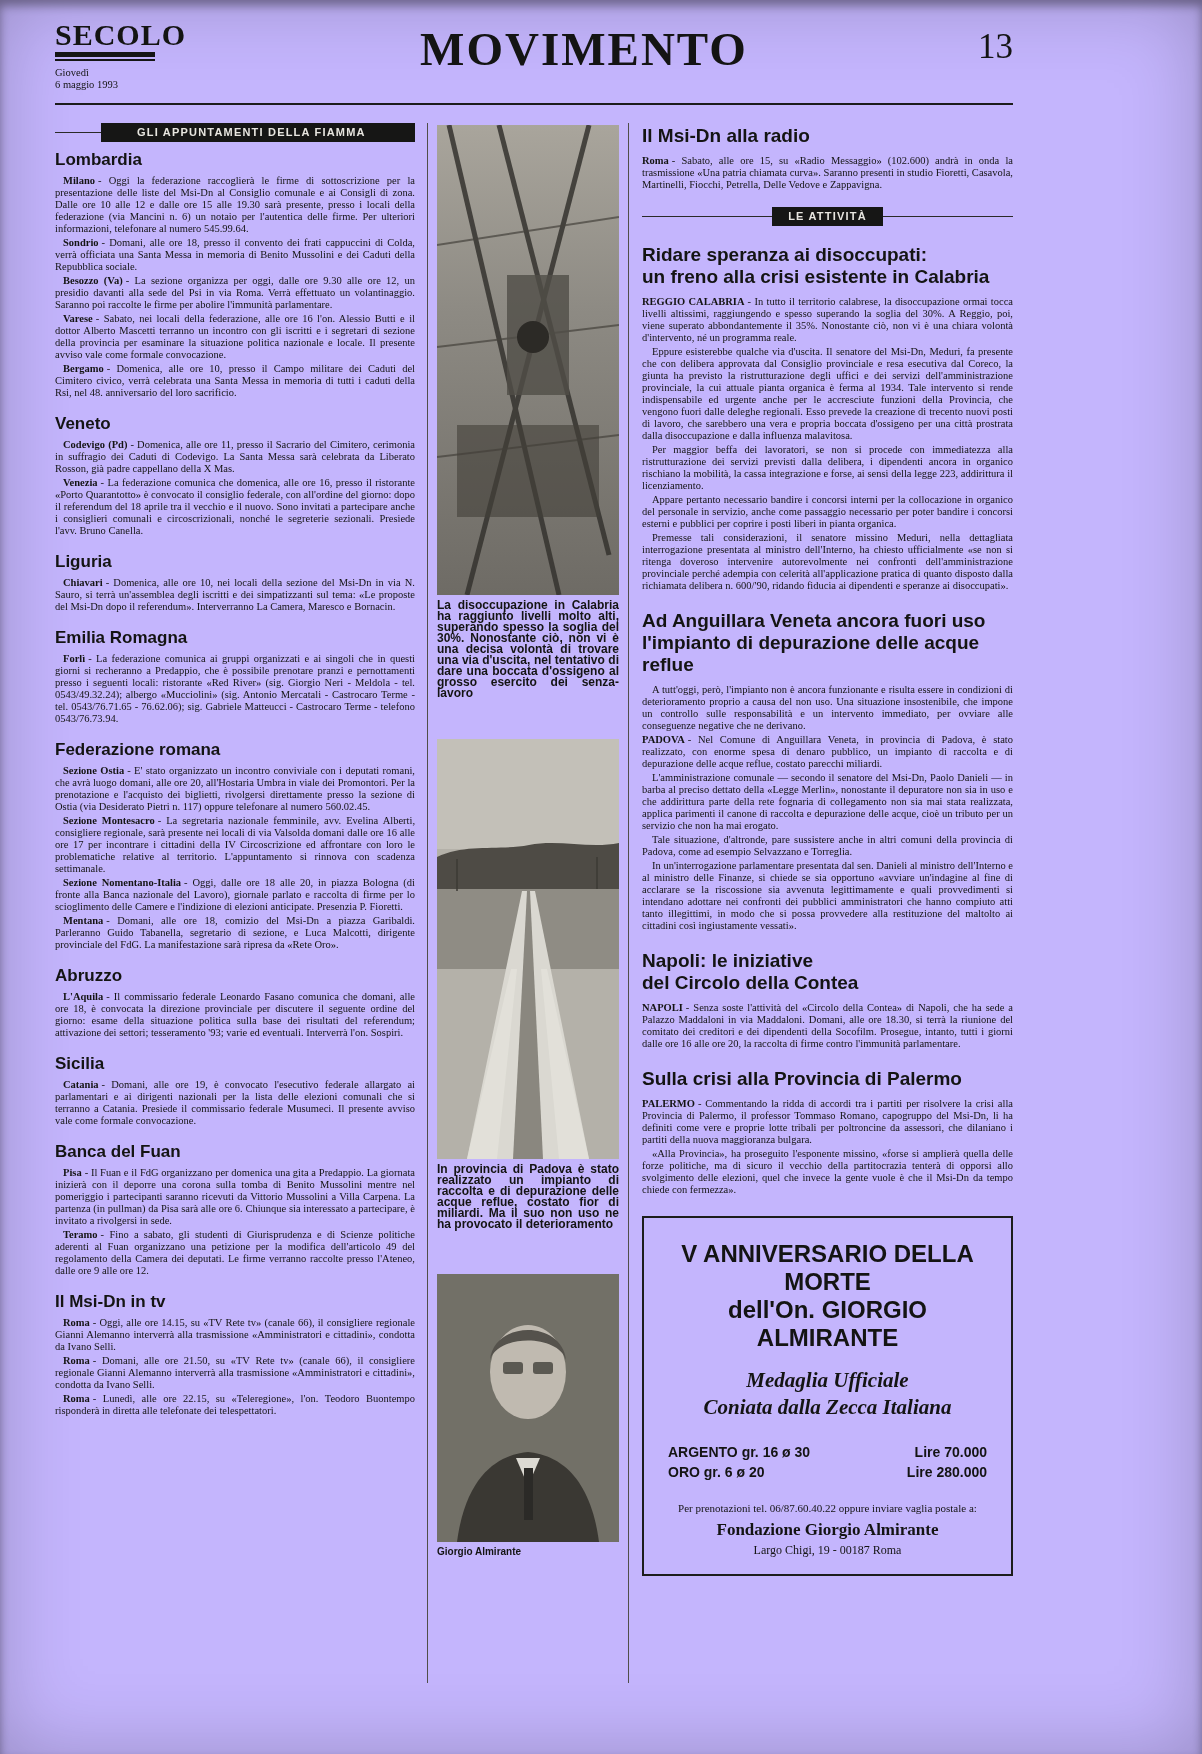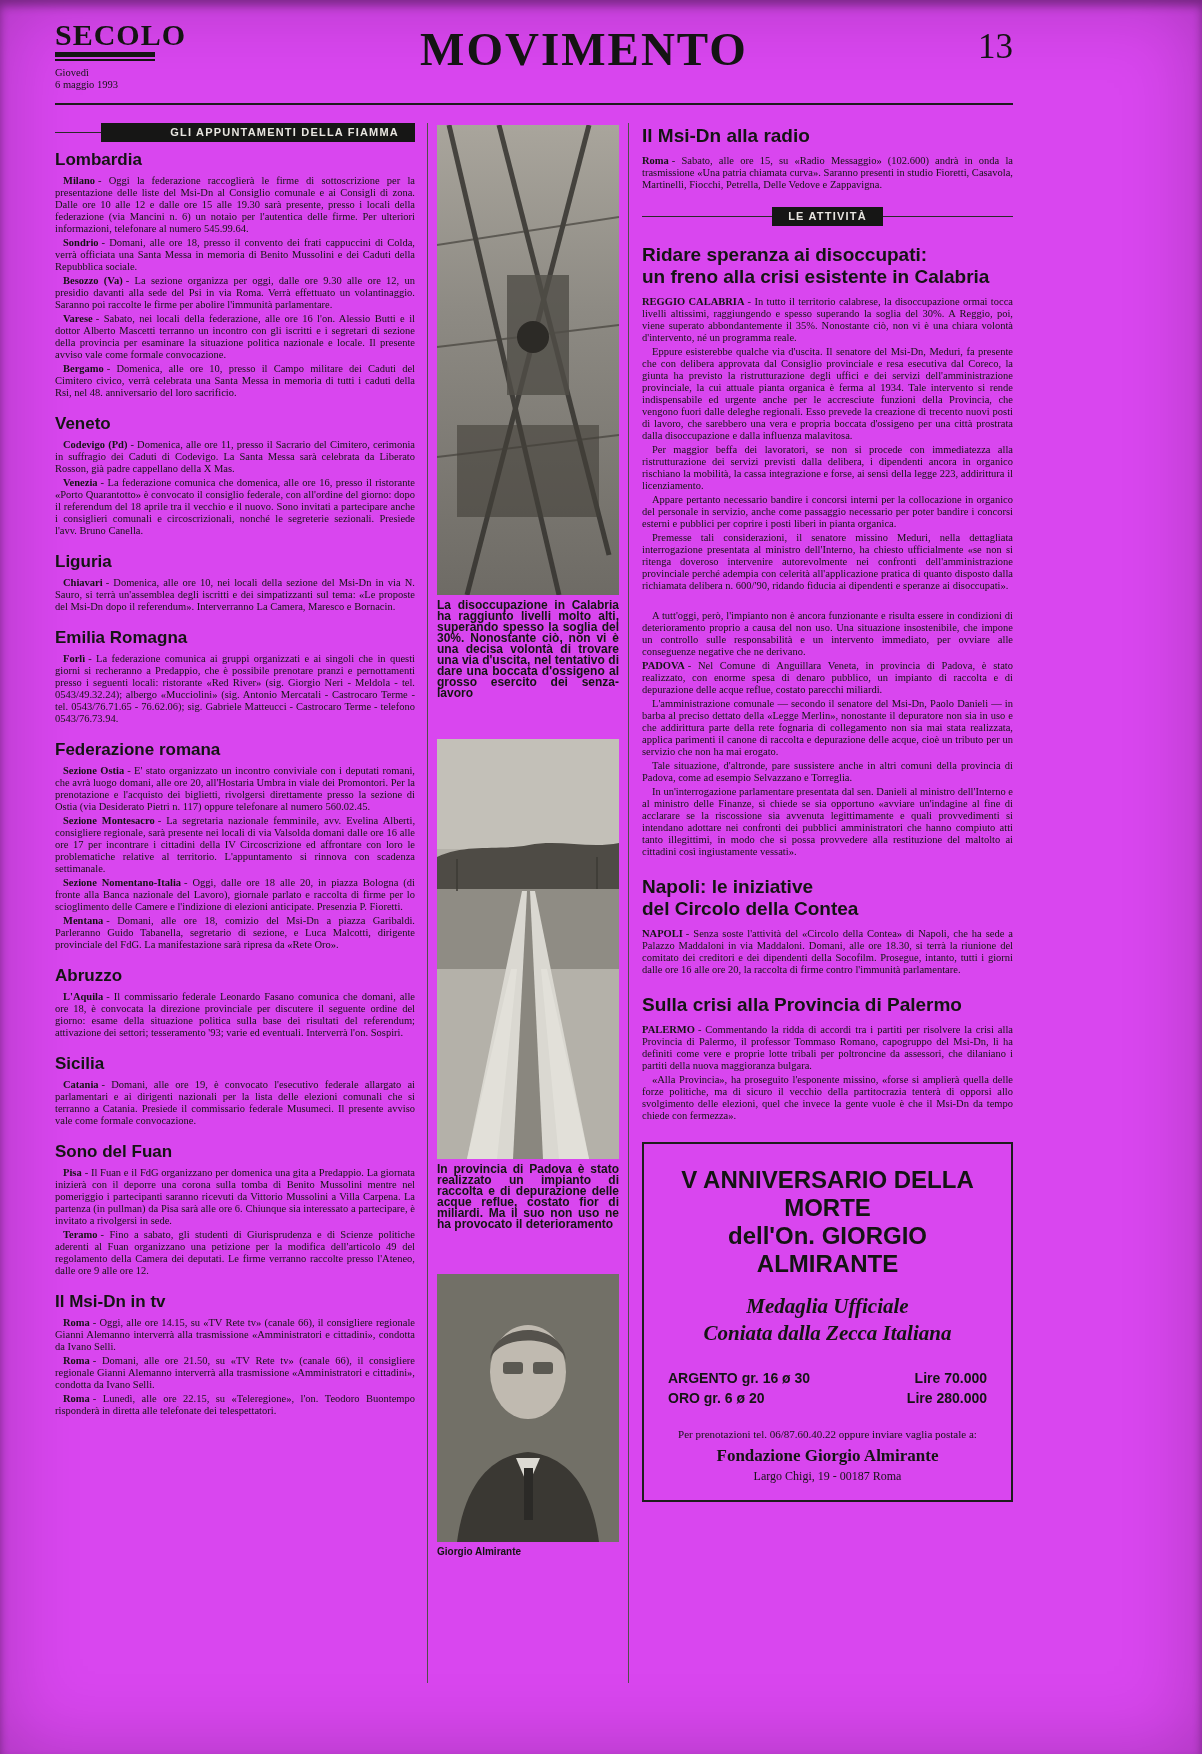--- a/index.html
+++ b/index.html
@@ -1,19 +1,19 @@
 <!DOCTYPE html>
 <html><head>
 <meta charset="utf-8">
 <style>
   * { box-sizing: border-box; }
   html,body { margin:0; padding:0; background:#8f8e8a; }
   .page {
     width:1202px; height:1754px; position:relative; overflow:hidden;
-    background:#d946ef;
+    background:#c4b5fd;
     box-shadow: inset 0 0 80px rgba(0,0,0,.22), inset 0 6px 10px rgba(0,0,0,.35);
     font-family:"Liberation Serif", serif; color:#141413;
   }
   .inner { width:958px; margin-left:55px; padding-top:20px; }
 
   
   .masthead { display:flex; align-items:flex-start; }
   .m-left { width:210px; }
   .logo { font-weight:700; font-size:30px; letter-spacing:1px; line-height:30px; }
   .logo-bar1 { width:100px; height:5px; background:#151514; margin-top:2px; }
@@ -35,21 +35,21 @@
   .banner-left { display:flex; align-items:center; margin-bottom:8px; }
   .banner-row  { display:flex; align-items:center; margin:16px 0 12px; }
   .b-line { border-top:1px solid #2a2a28; }
   .banner-left .b-line { width:46px; }
   .banner-row  .b-line { flex:1; }
   .b-bar {
     background:#161615; color:#e8e6e0; font-family:"Liberation Sans", sans-serif;
     font-weight:700; font-size:11px; letter-spacing:1.2px; padding:3px 16px 4px;
     white-space:nowrap;
   }
-  .banner-left .b-bar { flex:1; text-align:right;padding-left:36px; }
+  .banner-left .b-bar { flex:1; text-align:left;padding-left:36px; }
 
   
   .sec { margin-top:15px; }
   .sec:first-of-type { margin-top:2px; }
   .sec-h { font-family:"Liberation Sans", sans-serif; font-weight:700; font-size:17px; line-height:19px; margin:0 0 6px; }
   .it { font-size:10.5px; line-height:12px; text-align:justify; margin:0 0 2px; text-indent:8px; }
   .lead { font-weight:700; margin-right:3px; }
 
   
   .photo { width:100%; display:block; background:#8b8882; }
@@ -148,21 +148,21 @@
           <h3 class="sec-h">Abruzzo</h3>
           <p class="it"><b class="lead">L'Aquila</b><span>- Il commissario federale Leonardo Fasano comunica che domani, alle ore 18, è convocata la direzione provinciale per discutere il seguente ordine del giorno: esame della situazione politica sulla base dei risultati del referendum; attivazione dei settori; tesseramento '93; varie ed eventuali. Interverrà l'on. Sospiri.</span></p>
         </section>
 
         <section class="sec">
           <h3 class="sec-h">Sicilia</h3>
           <p class="it"><b class="lead">Catania</b><span>- Domani, alle ore 19, è convocato l'esecutivo federale allargato ai parlamentari e ai dirigenti nazionali per la lista delle elezioni comunali che si terranno a Catania. Presiede il commissario federale Musumeci. Il presente avviso vale come formale convocazione.</span></p>
         </section>
 
         <section class="sec">
-          <h3 class="sec-h">Sono del Fuan</h3>
+          <h3 class="sec-h">Banca del Fuan</h3>
           <p class="it"><b class="lead">Pisa</b><span>- Il Fuan e il FdG organizzano per domenica una gita a Predappio. La giornata inizierà con il deporre una corona sulla tomba di Benito Mussolini mentre nel pomeriggio i partecipanti saranno ricevuti da Vittorio Mussolini a Villa Carpena. La partenza (in pullman) da Pisa sarà alle ore 6. Chiunque sia interessato a partecipare, è invitato a rivolgersi in sede.</span></p>
           <p class="it"><b class="lead">Teramo</b><span>- Fino a sabato, gli studenti di Giurisprudenza e di Scienze politiche aderenti al Fuan organizzano una petizione per la modifica dell'articolo 49 del regolamento della Camera dei deputati. Le firme verranno raccolte presso l'Ateneo, dalle ore 9 alle ore 12.</span></p>
         </section>
 
         <section class="sec">
           <h3 class="sec-h">Il Msi-Dn in tv</h3>
           <p class="it"><b class="lead">Roma</b><span>- Oggi, alle ore 14.15, su «TV Rete tv» (canale 66), il consigliere regionale Gianni Alemanno interverrà alla trasmissione «Amministratori e cittadini», condotta da Ivano Selli.</span></p>
           <p class="it"><b class="lead">Roma</b><span>- Domani, alle ore 21.50, su «TV Rete tv» (canale 66), il consigliere regionale Gianni Alemanno interverrà alla trasmissione «Amministratori e cittadini», condotta da Ivano Selli.</span></p>
           <p class="it"><b class="lead">Roma</b><span>- Lunedì, alle ore 22.15, su «Teleregione», l'on. Teodoro Buontempo risponderà in diretta alle telefonate dei telespettatori.</span></p>
         </section>
@@ -248,20 +248,24 @@
           <div class="art-body">
             <p class="bp first"><b class="dl">REGGIO CALABRIA</b><span>- In tutto il territorio calabrese, la disoccupazione ormai tocca livelli altissimi, raggiungendo e spesso superando la soglia del 30%. A Reggio, poi, viene superato abbondantemente il 35%. Nonostante ciò, non vi è una chiara volontà d'intervento, né un programma reale.</span></p>
             <p class="bp">Eppure esisterebbe qualche via d'uscita. Il senatore del Msi-Dn, Meduri, fa presente che con delibera approvata dal Consiglio provinciale e resa esecutiva dal Coreco, la giunta ha previsto la ristrutturazione degli uffici e dei servizi dell'amministrazione provinciale, la cui attuale pianta organica è ferma al 1934. Tale intervento si rende indispensabile ed urgente anche per le accresciute funzioni della Provincia, che vengono fuori dalle deleghe regionali. Esso prevede la creazione di trecento nuovi posti di lavoro, che sarebbero una vera e propria boccata d'ossigeno per una città prostrata dalla disoccupazione e dalla influenza malavitosa.</p>
             <p class="bp">Per maggior beffa dei lavoratori, se non si procede con immediatezza alla ristrutturazione dei servizi previsti dalla delibera, i dipendenti ancora in organico rischiano la mobilità, la cassa integrazione e forse, ai sensi della legge 223, addirittura il licenziamento.</p>
             <p class="bp">Appare pertanto necessario bandire i concorsi interni per la collocazione in organico del personale in servizio, anche come passaggio necessario per poter bandire i concorsi esterni e pubblici per coprire i posti liberi in pianta organica.</p>
             <p class="bp">Premesse tali considerazioni, il senatore missino Meduri, nella dettagliata interrogazione presentata al ministro dell'Interno, ha chiesto ufficialmente «se non si ritenga doveroso intervenire autorevolmente nei confronti dell'amministrazione provinciale perché adempia con celerità all'applicazione pratica di quanto disposto dalla richiamata delibera n. 600/'90, ridando fiducia ai dipendenti e speranze ai disoccupati».</p>
           </div>
         </div>
 
         <div class="art">
+          <h2 class="art-h">
+            <div>Ad Anguillara Veneta ancora fuori uso</div>
+            <div>l'impianto di depurazione delle acque reflue</div>
+          </h2>
           <div class="art-body">
             <p class="bp">A tutt'oggi, però, l'impianto non è ancora funzionante e risulta essere in condizioni di deterioramento proprio a causa del non uso. Una situazione insostenibile, che impone un controllo sulle responsabilità e un intervento immediato, per ovviare alle conseguenze negative che ne derivano.</p>
             <p class="bp first"><b class="dl">PADOVA</b><span>- Nel Comune di Anguillara Veneta, in provincia di Padova, è stato realizzato, con enorme spesa di denaro pubblico, un impianto di raccolta e di depurazione delle acque reflue, costato parecchi miliardi.</span></p>
             <p class="bp">L'amministrazione comunale — secondo il senatore del Msi-Dn, Paolo Danieli — in barba al preciso dettato della «Legge Merlin», nonostante il depuratore non sia in uso e che addirittura parte della rete fognaria di collegamento non sia mai stata realizzata, applica parimenti il canone di raccolta e depurazione delle acque, cioè un tributo per un servizio che non ha mai erogato.</p>
             <p class="bp">Tale situazione, d'altronde, pare sussistere anche in altri comuni della provincia di Padova, come ad esempio Selvazzano e Torreglia.</p>
             <p class="bp">In un'interrogazione parlamentare presentata dal sen. Danieli al ministro dell'Interno e al ministro delle Finanze, si chiede se sia opportuno «avviare un'indagine al fine di acclarare se la riscossione sia avvenuta legittimamente e quali provvedimenti si intendano adottare nei confronti dei pubblici amministratori che hanno compiuto atti tanto illegittimi, in modo che si possa provvedere alla restituzione del maltolto ai cittadini così ingiustamente vessati».</p>
           </div>
         </div>
 
         <div class="art">

